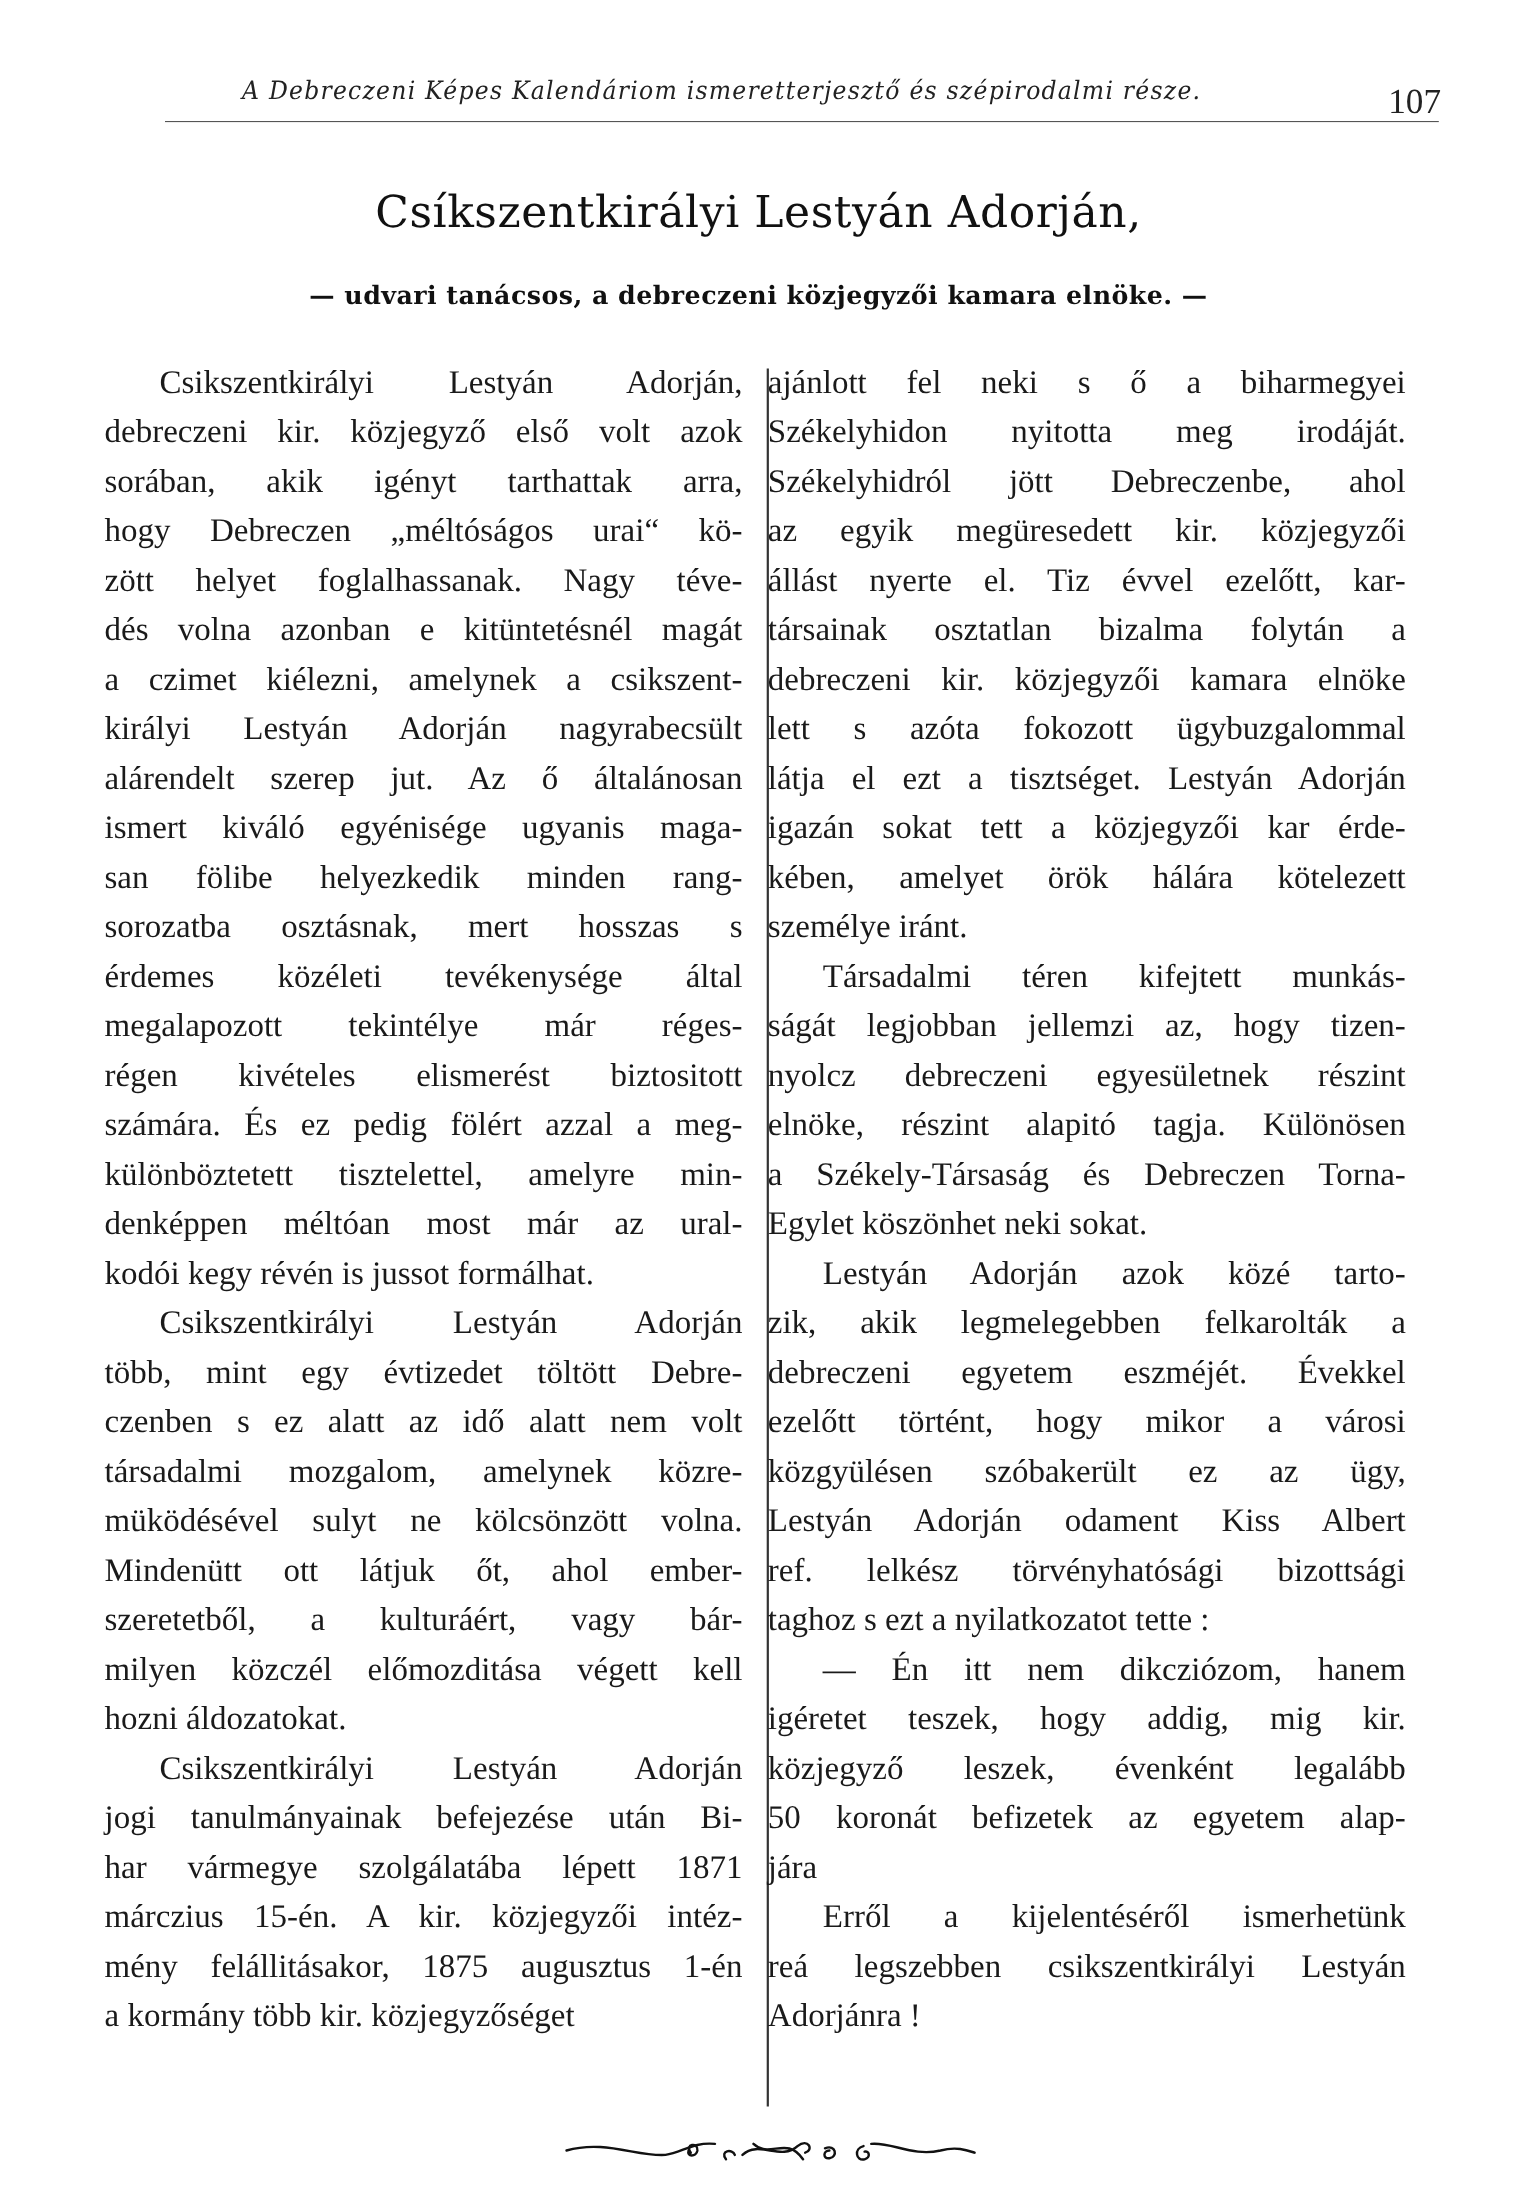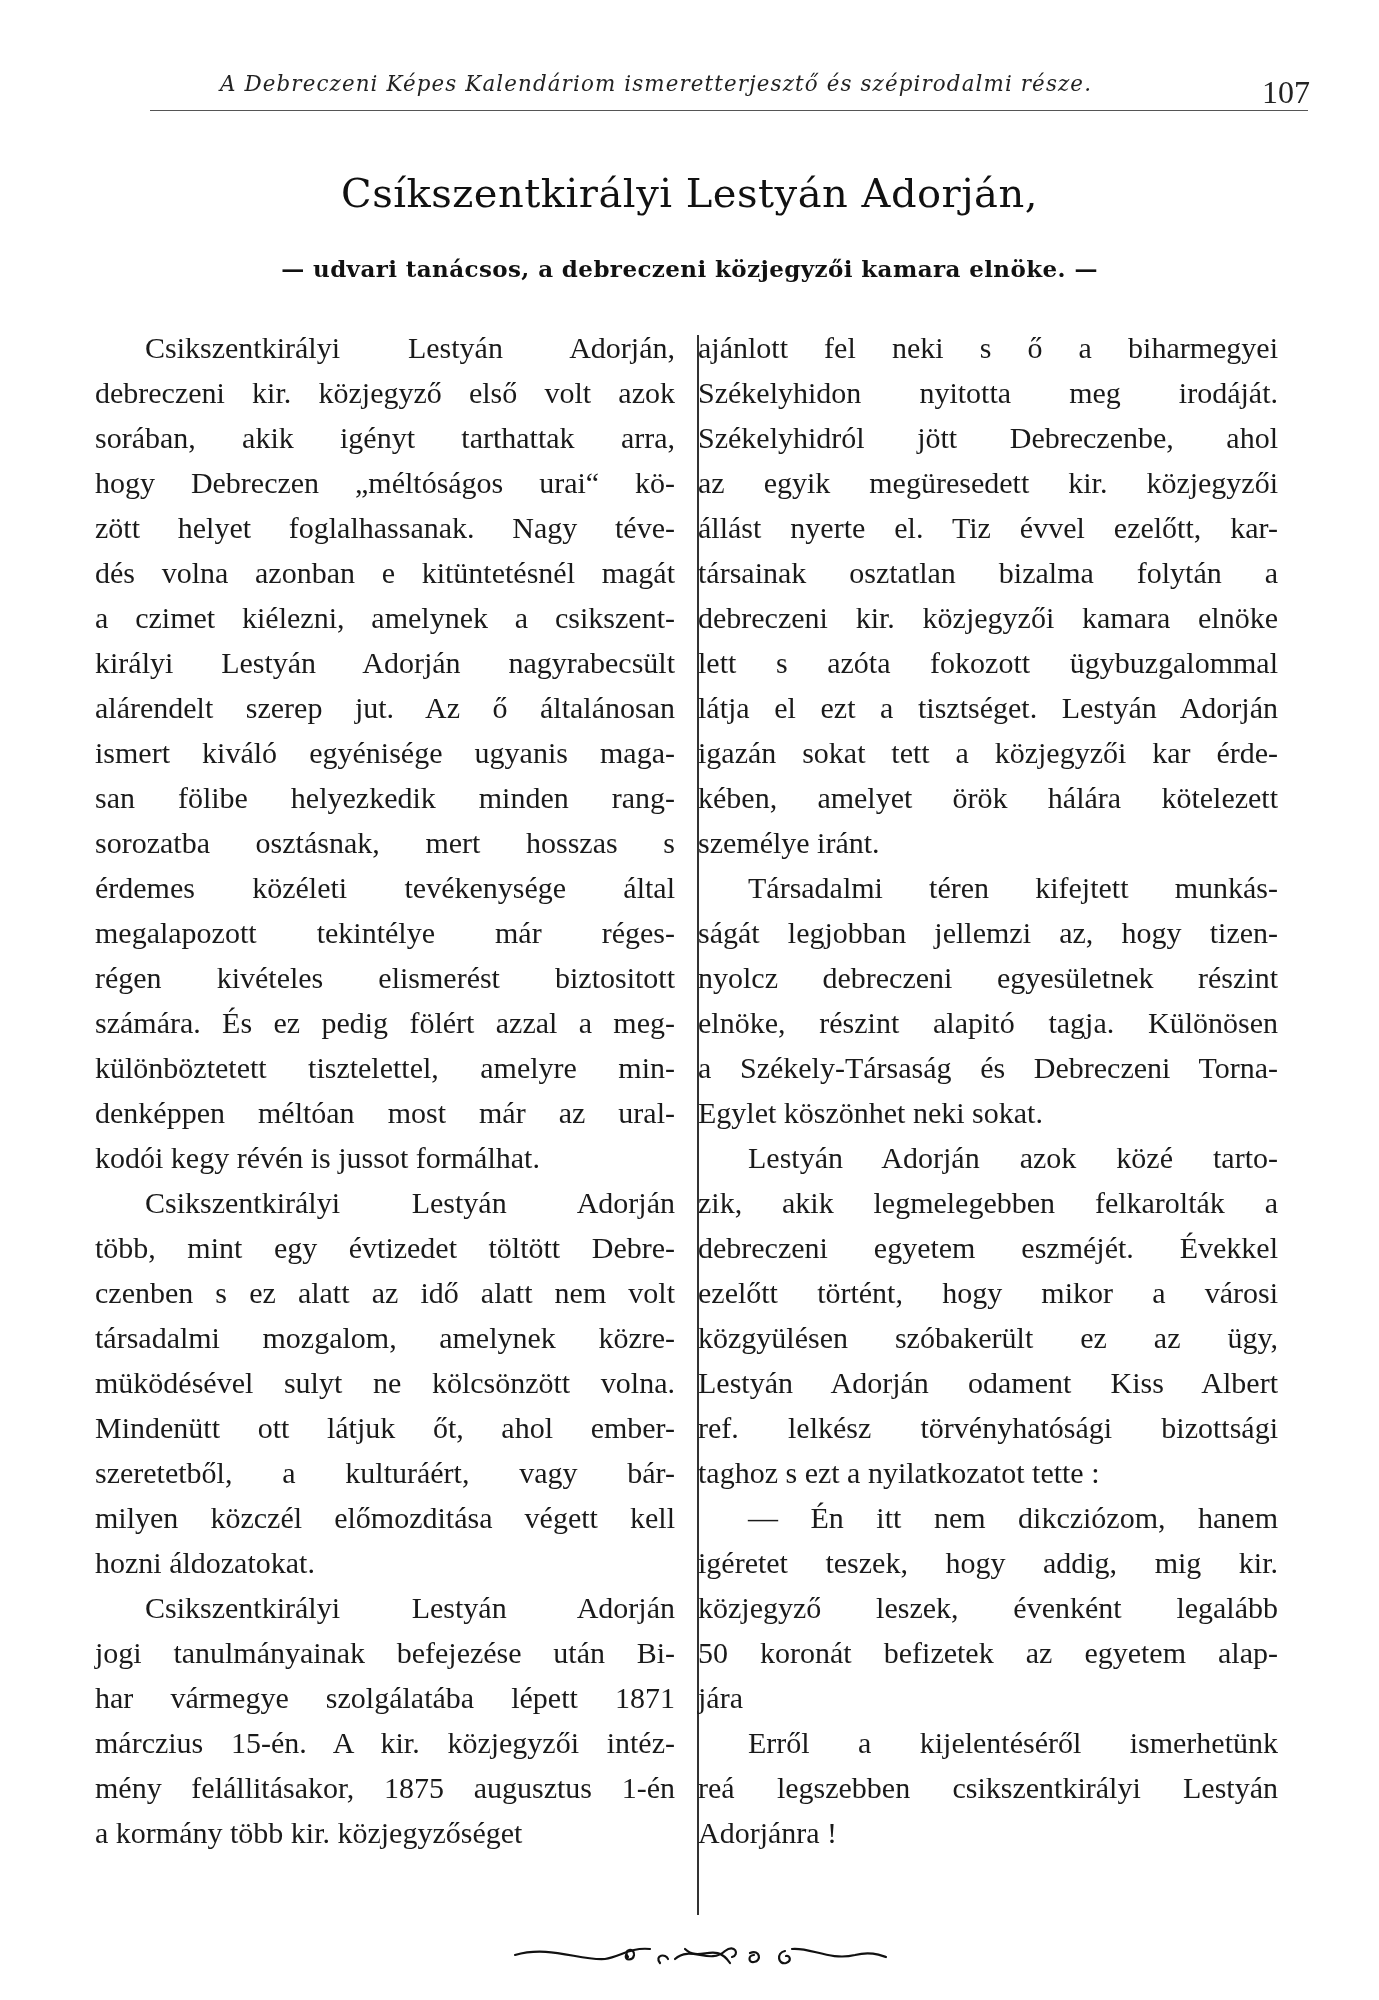--- a/index.html
+++ b/index.html
@@ -87,21 +87,21 @@
       <span class="line">debreczeni kir. közjegyzői kamara elnöke</span>
       <span class="line">lett s azóta fokozott ügybuzgalommal</span>
       <span class="line">látja el ezt a tisztséget. Lestyán Adorján</span>
       <span class="line">igazán sokat tett a közjegyzői kar érde-</span>
       <span class="line">kében, amelyet örök hálára kötelezett</span>
       <span class="line last">személye iránt.</span>
       <span class="line indent">Társadalmi téren kifejtett munkás-</span>
       <span class="line">ságát legjobban jellemzi az, hogy tizen-</span>
       <span class="line">nyolcz debreczeni egyesületnek részint</span>
       <span class="line">elnöke, részint alapitó tagja. Különösen</span>
-      <span class="line">a Székely-Társaság és Debreczeni Torna-</span>
+      <span class="line">a Székely-Társaság és Debreczen Torna-</span>
       <span class="line last">Egylet köszönhet neki sokat.</span>
       <span class="line indent">Lestyán Adorján azok közé tarto-</span>
       <span class="line">zik, akik legmelegebben felkarolták a</span>
       <span class="line">debreczeni egyetem eszméjét. Évekkel</span>
       <span class="line">ezelőtt történt, hogy mikor a városi</span>
       <span class="line">közgyülésen szóbakerült ez az ügy,</span>
       <span class="line">Lestyán Adorján odament Kiss Albert</span>
       <span class="line">ref. lelkész törvényhatósági bizottsági</span>
       <span class="line last">taghoz s ezt a nyilatkozatot tette :</span>
       <span class="line indent-dash">— Én itt nem dikcziózom, hanem</span>

